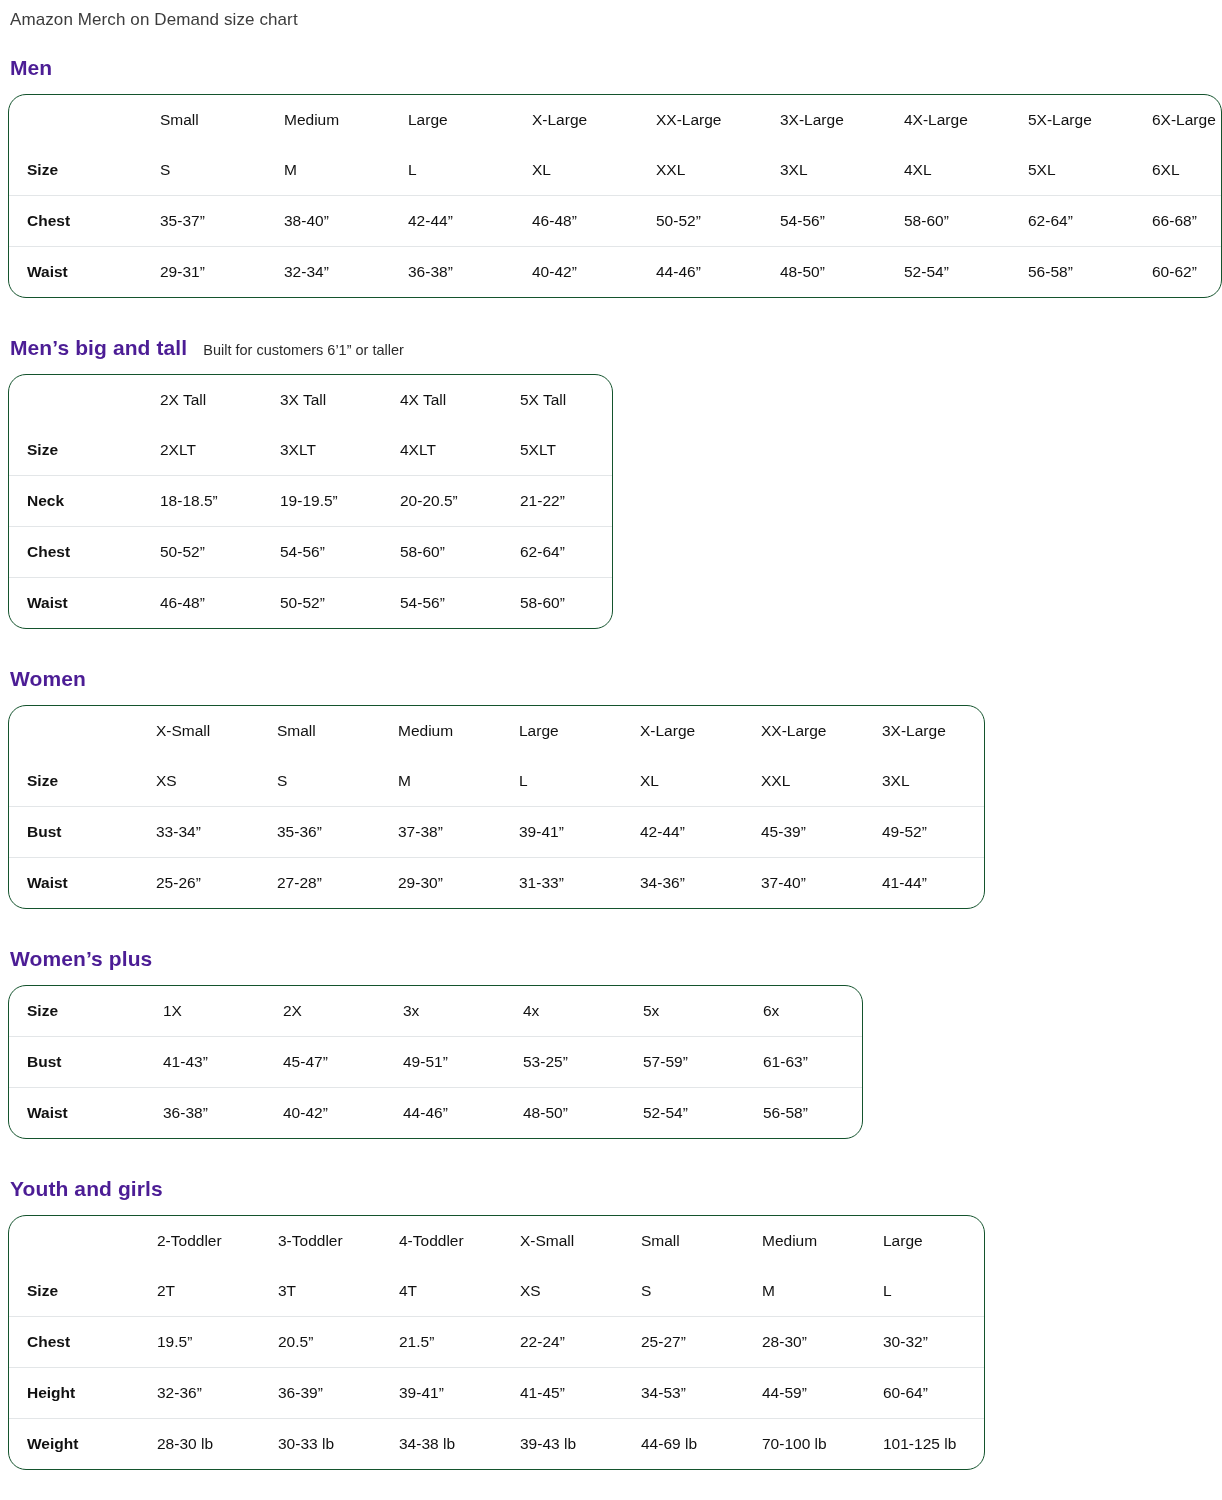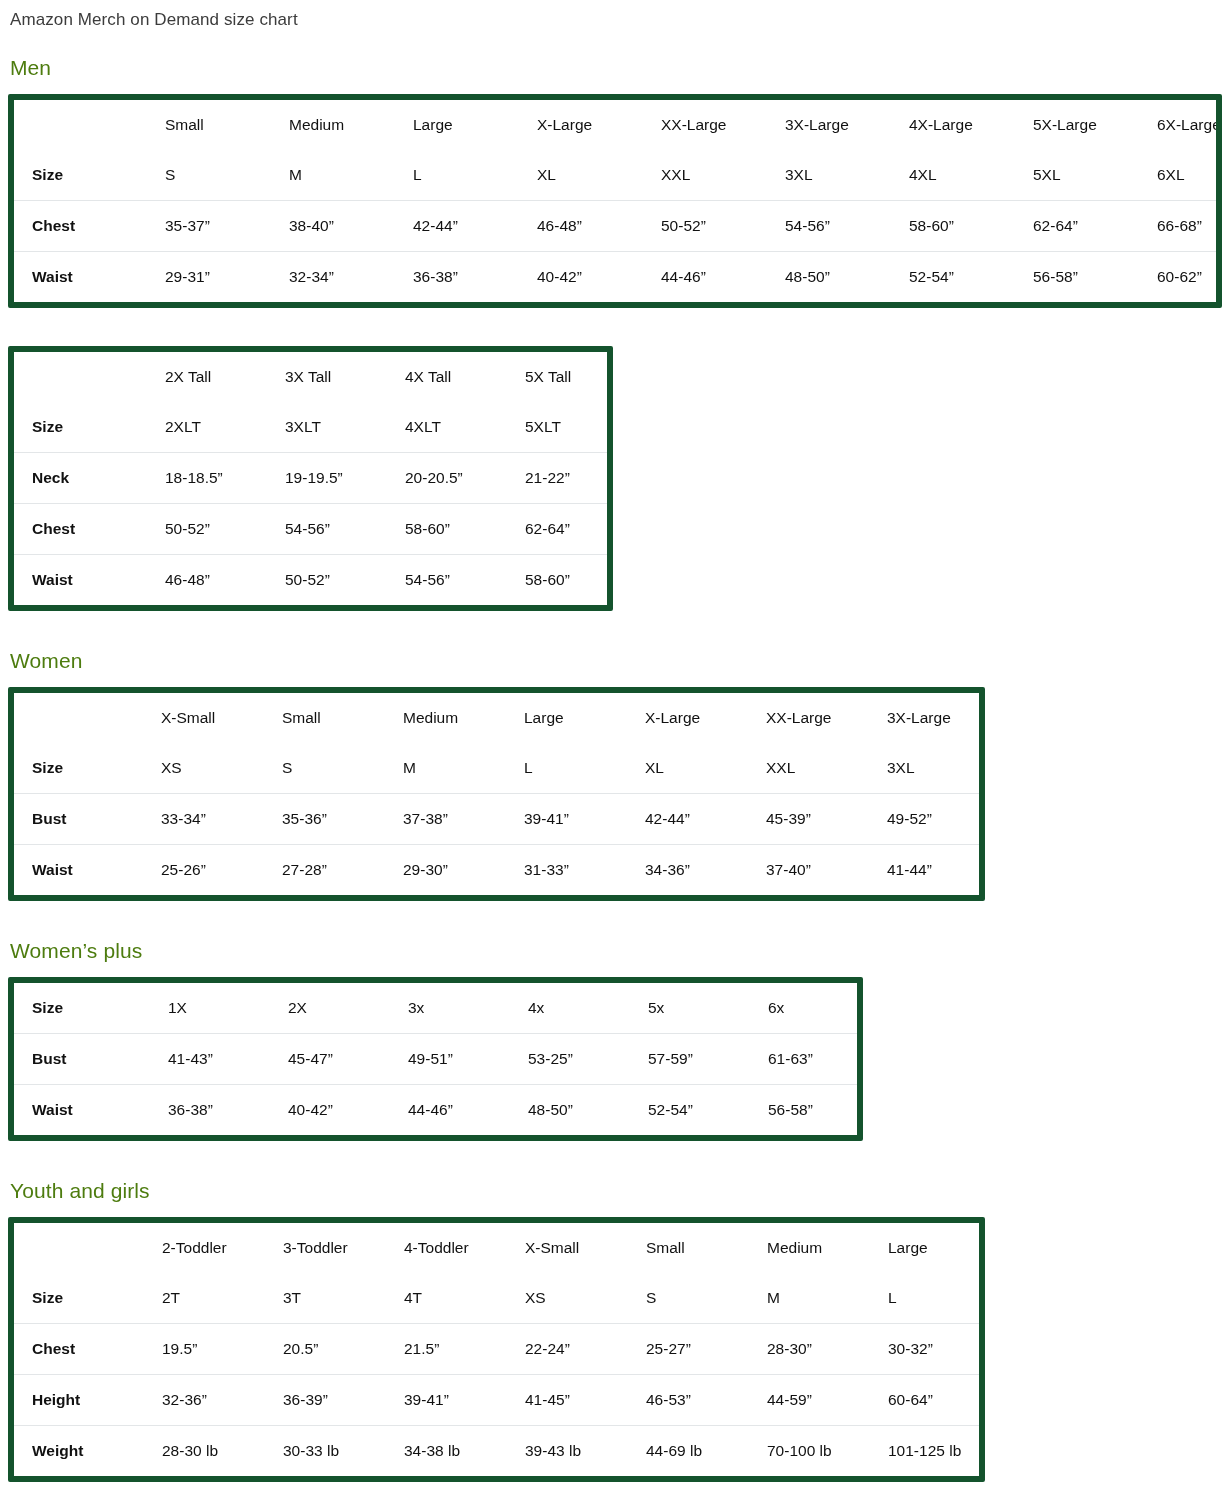--- a/index.html
+++ b/index.html
@@ -30,32 +30,32 @@
     margin-bottom: 8px;
   }
   .section-head {
     display: flex;
     align-items: baseline;
     gap: 16px;
     margin: 0 0 14px 2px;
   }
   .section-title {
     font-size: 21px;
-    font-weight: 400;
-    color: #4d7c0f;
+    font-weight: 700;
+    color: #4c1d95;
     letter-spacing: 0.1px;
   }
   .section-note {
     font-size: 14.5px;
     font-weight: 400;
     color: #2b2b2b;
   }
   .table-wrap {
-    border: 6px solid #14532d;
-    border-radius: 2px;
+    border: 1px solid #14532d;
+    border-radius: 18px;
     overflow: hidden;
     margin-bottom: 38px;
     background: #fff;
   }
   table {
     border-collapse: collapse;
     table-layout: fixed;
     width: 100%;
   }
   td, th {
@@ -171,20 +171,24 @@
             <td>52-54”</td>
             <td>56-58”</td>
             <td>60-62”</td>
           </tr>
         </tbody>
       </table>
     </div>
   </div>
 
   <div class="section">
+    <div class="section-head">
+      <span class="section-title">Men’s big and tall</span>
+      <span class="section-note">Built for customers 6’1” or taller</span>
+    </div>
     <div class="table-wrap t-tall">
       <table>
         <colgroup>
           <col class="c0">
             <col class="cx">
             <col class="cx">
             <col class="cx">
             <col class="cx">
             <col class="cx">
         </colgroup>
@@ -396,21 +400,21 @@
             <td>25-27”</td>
             <td>28-30”</td>
             <td>30-32”</td>
           </tr>
           <tr>
             <th class="rowhead">Height</th>
             <td>32-36”</td>
             <td>36-39”</td>
             <td>39-41”</td>
             <td>41-45”</td>
-            <td>46-53”</td>
+            <td>34-53”</td>
             <td>44-59”</td>
             <td>60-64”</td>
           </tr>
           <tr>
             <th class="rowhead">Weight</th>
             <td>28-30 lb</td>
             <td>30-33 lb</td>
             <td>34-38 lb</td>
             <td>39-43 lb</td>
             <td>44-69 lb</td>

